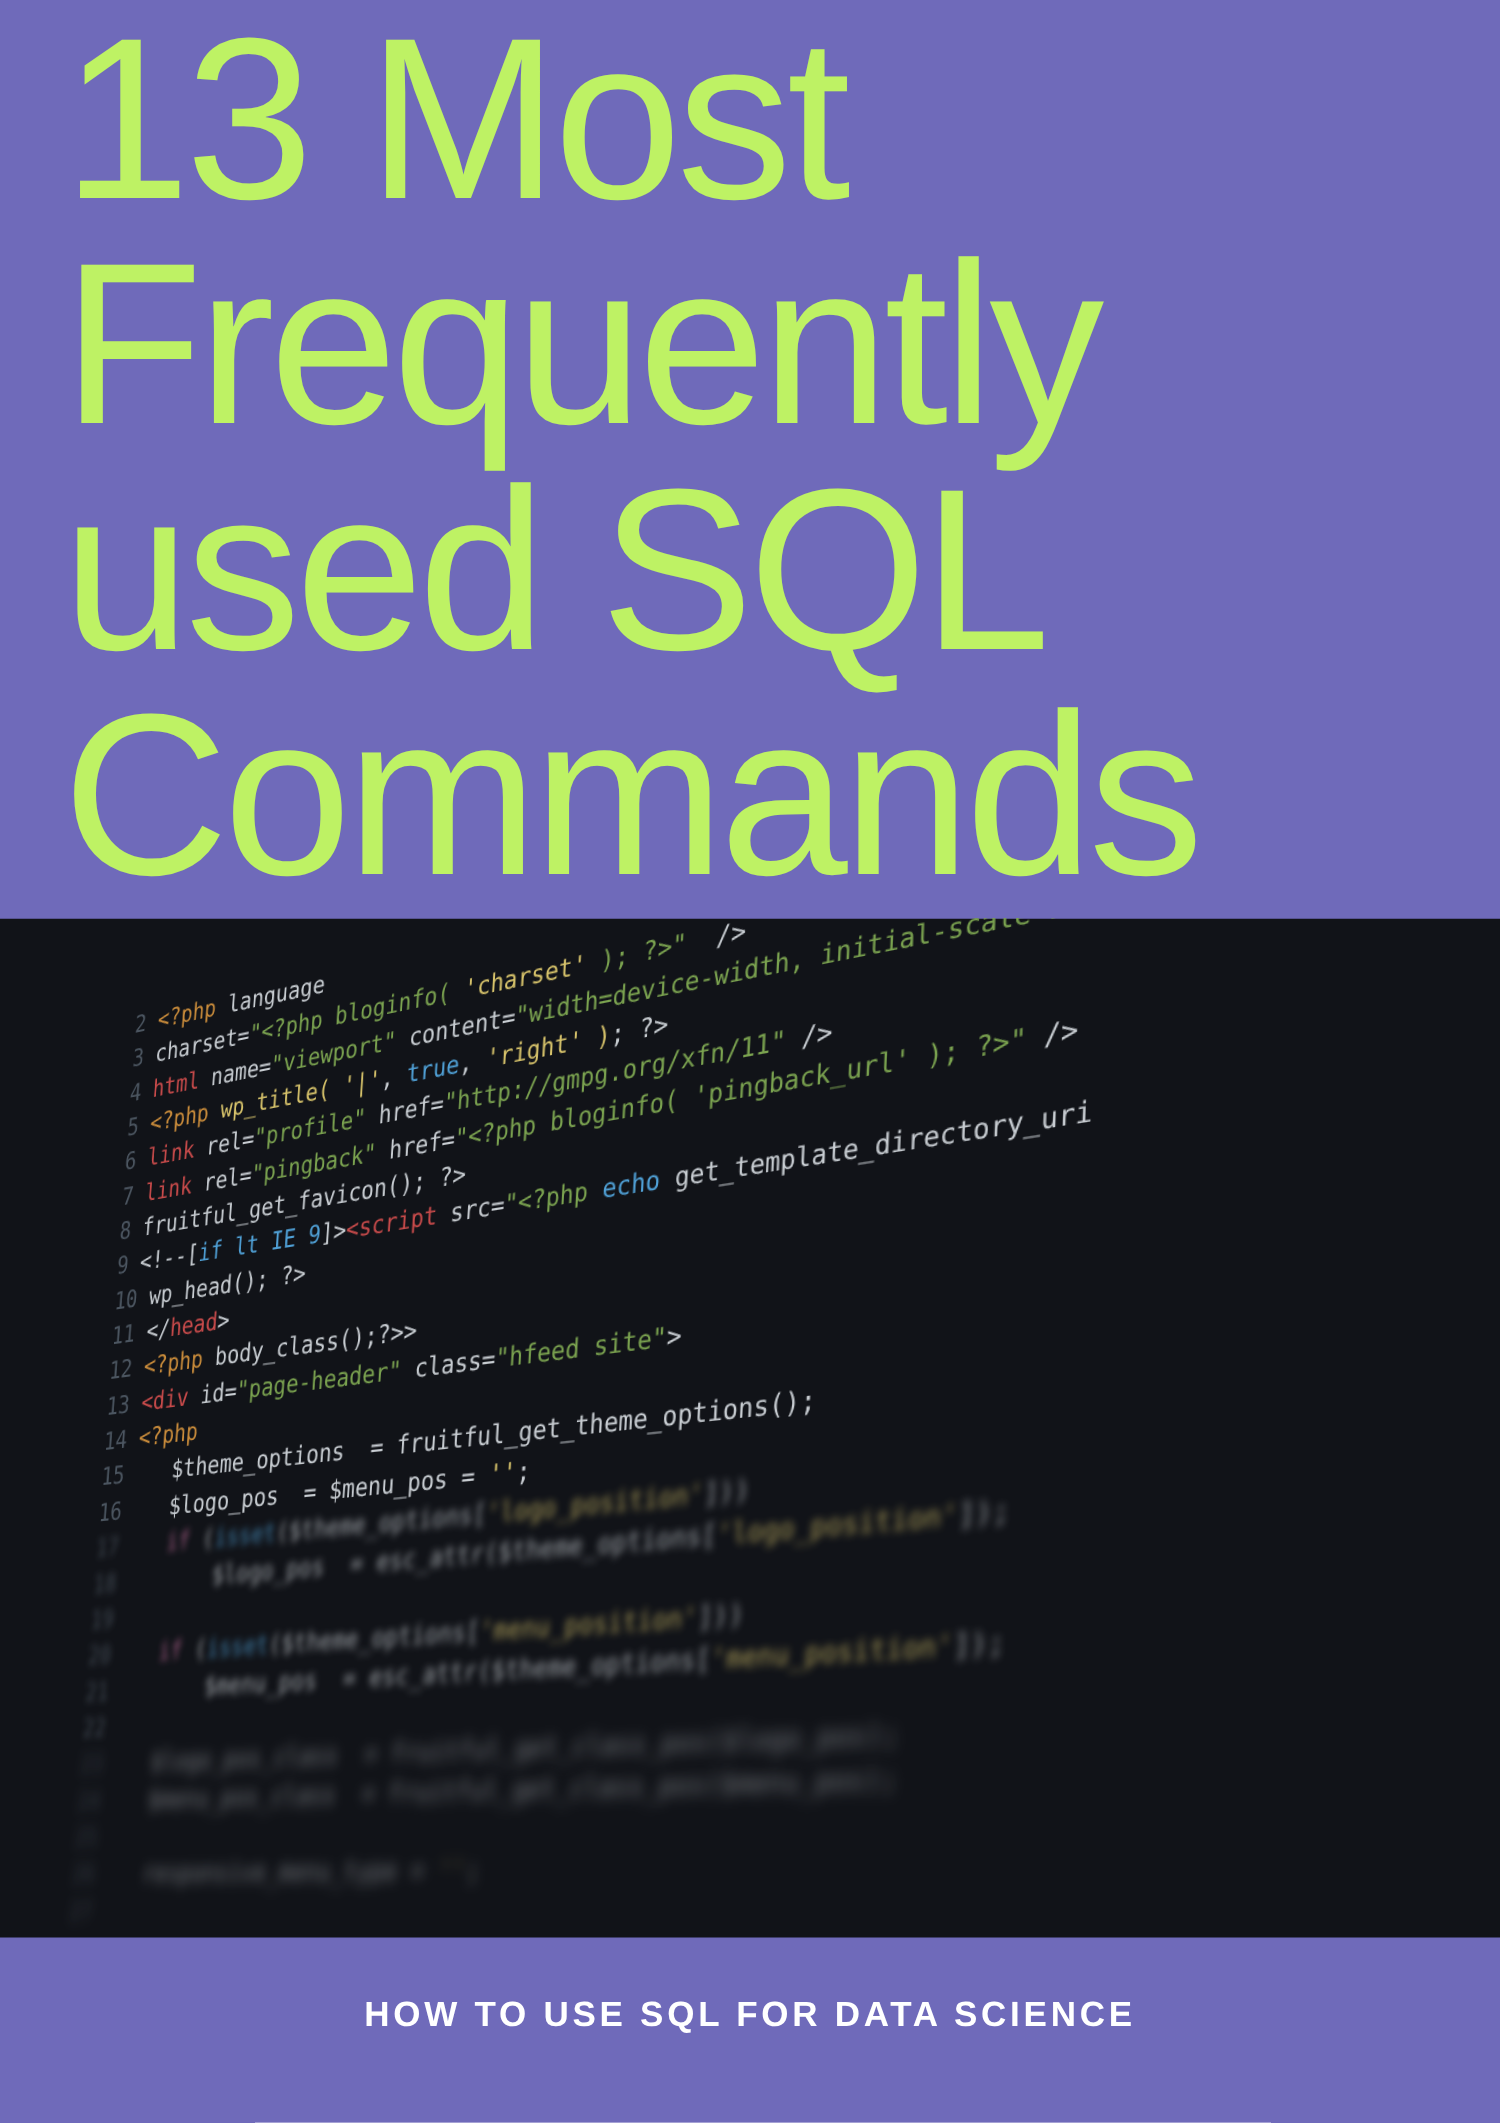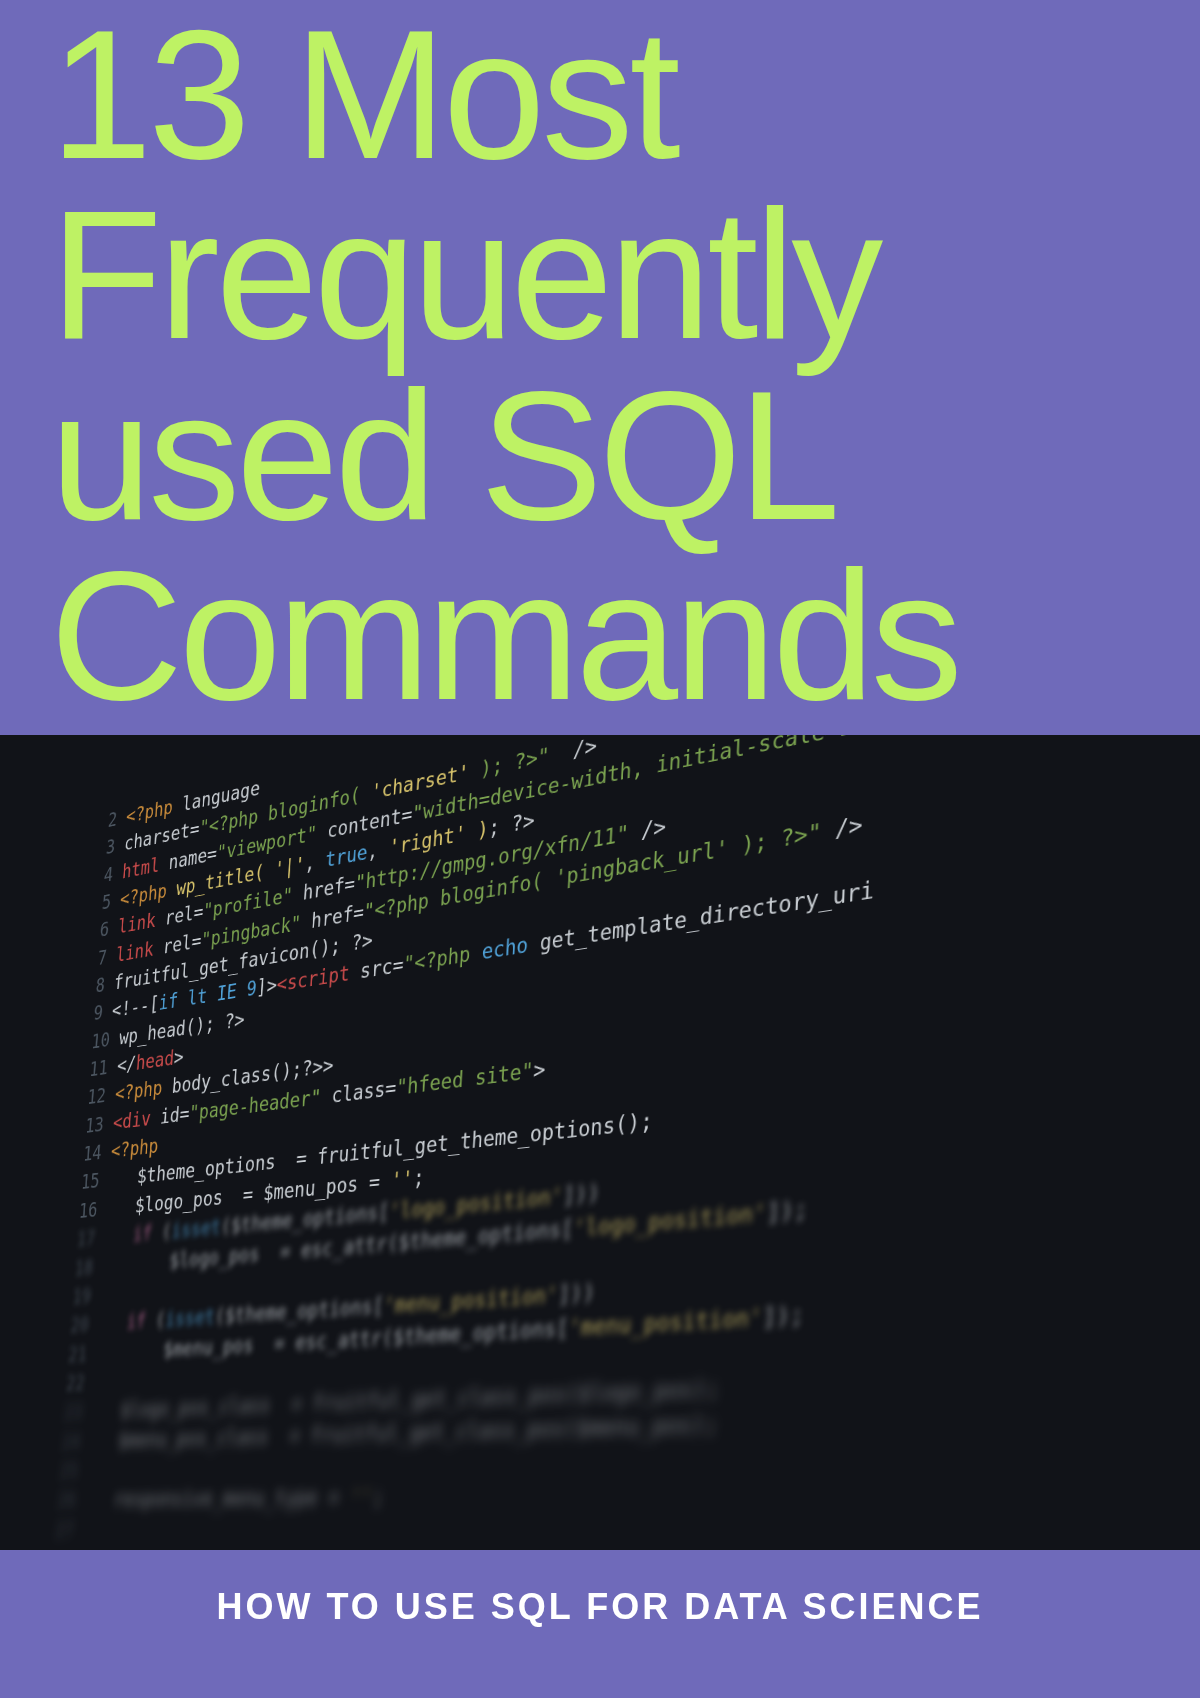--- a/index.html
+++ b/index.html
@@ -53,21 +53,21 @@
 .pk { color:#c96fa0; }
 .blurline { filter:blur(3px); opacity:.75; }
 .blurmore { filter:blur(6px); opacity:.55; }
 
 .subtitle {
   position:absolute;
   bottom:70px;
   left:0;
   right:0;
   text-align:center;
-  font-size:36px;
+  font-size:28px;
   font-weight:800;
   letter-spacing:3px;
   color:#ffffff;
   font-family:"Segoe UI","Arial",sans-serif;
 }
 </style>
 </head>
 <body>
 
 <div class="page">

